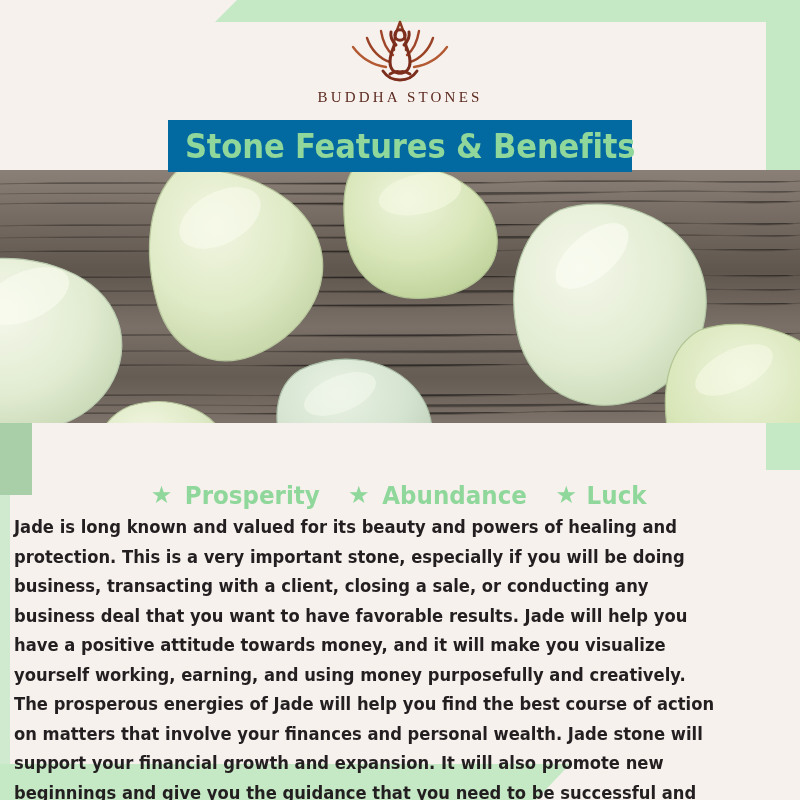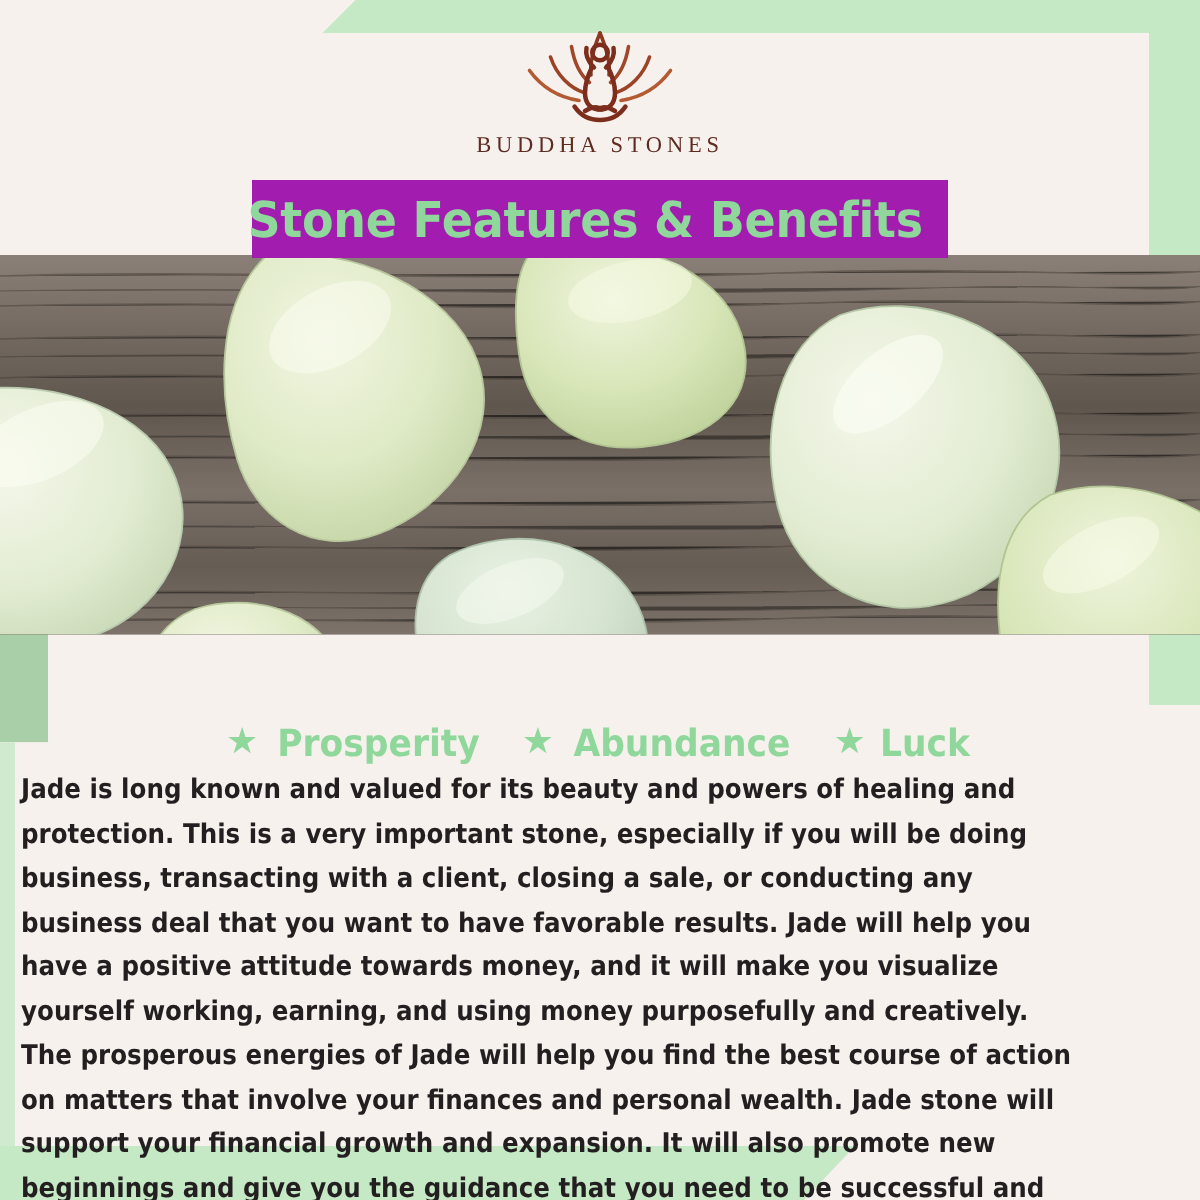--- a/index.html
+++ b/index.html
@@ -80,24 +80,24 @@
     color:#5d2b20;
     font-weight:400;
   }
 
   
   .title-banner {
     position:absolute;
     top:120px; left:168px;
     width:464px;
     height:52px;
-    background:#a21caf;
-    display:flex;
-    align-items:center;
-    justify-content:flex-end;
+    background:#0369a1;
+    display:flex;
+    align-items:center;
+    justify-content:flex-start;
     z-index:5;
   }
   .title-text {
     font-family:"DejaVu Sans", sans-serif;
     font-weight:700;
     font-size:33px;
     color:#8fd79a;
     letter-spacing:-0.2px;
     transform:scaleX(0.93);
     white-space:nowrap;

